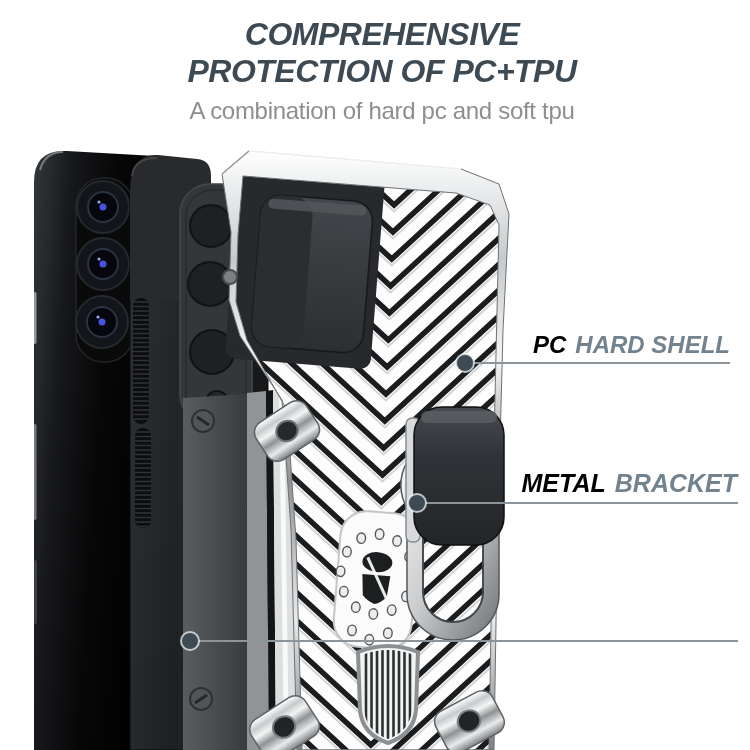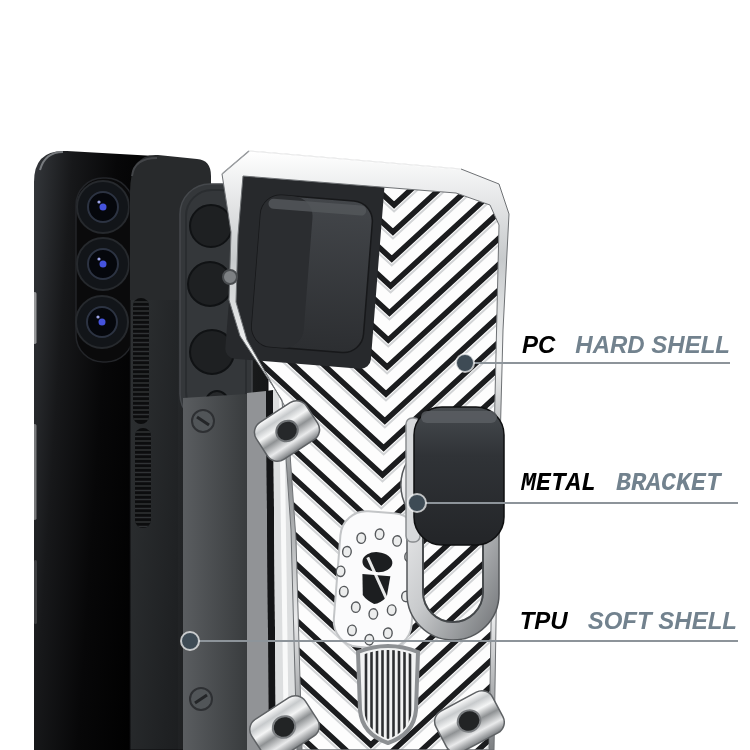--- a/index.html
+++ b/index.html
@@ -9,23 +9,23 @@
   }
   .stage svg{position:absolute;left:0;top:0;}
   .hdr{position:absolute;top:16px;left:40px;right:26px;text-align:center;z-index:5;}
   .hdr .t{
     font-style:italic;font-weight:bold;font-size:32px;line-height:37px;
     color:#3d4a54;letter-spacing:-0.5px;white-space:nowrap;
   }
   .hdr .s{margin-top:8px;font-size:24px;line-height:26px;color:#8e8e8e;letter-spacing:-0.3px;white-space:nowrap;}
   .lbl{position:absolute;font-style:italic;font-weight:bold;white-space:nowrap;z-index:5;}
   .lbl .p{color:#000000;}
-  .lbl .sec{color:#72828e;margin-left:20px;text-align:center;}
+  .lbl .sec{color:#72828e;margin-left:9px;text-align:center;}
   #lbl-pc{top:331px;right:20px;font-size:24px;}
-  #lbl-metal{top:469px;right:29px;font-size:25px;font-family:Liberation Mono, monospace;}
+  #lbl-metal{top:469px;right:13px;font-size:25px;}
   #lbl-tpu{top:607px;right:13px;font-size:24px;}
 </style>
 </head>
 <body>
 
 <div class="stage">
 
   <svg width="750" height="750" viewBox="0 0 750 750">
     <defs>
       <linearGradient id="gPhone" x1="0" y1="0" x2="0.9" y2="0.25">
@@ -352,24 +352,26 @@
     <g>
       <line x1="465" y1="363" x2="730" y2="363" stroke="#8d949a" stroke-width="2"></line>
       <line x1="417" y1="503" x2="738" y2="503" stroke="#8d949a" stroke-width="2"></line>
       <line x1="190" y1="641" x2="738" y2="641" stroke="#8d949a" stroke-width="2"></line>
       <circle cx="465" cy="363" r="9" fill="#3e4b55" stroke="#ffffff" stroke-width="2" stroke-opacity="0.7"></circle>
       <circle cx="417" cy="503" r="9" fill="#3e4b55" stroke="#ffffff" stroke-width="2" stroke-opacity="0.7"></circle>
       <circle cx="190" cy="641" r="9" fill="#3e4b55" stroke="#ffffff" stroke-width="2" stroke-opacity="0.7"></circle>
     </g>
   </svg>
 
+  <div class="hdr">
+    <div class="t">COMPREHENSIVE</div>
+    <div class="t">PROTECTION OF PC+TPU</div>
+    <div class="s">A combination of hard pc and soft tpu</div>
+  </div>
 
   <div class="lbl" id="lbl-pc">
     <span class="p">PC</span><span class="sec">HARD SHELL</span>
   </div>
   <div class="lbl" id="lbl-metal">
     <span class="p">METAL</span><span class="sec">BRACKET</span>
   </div>
-  <div class="lbl" id="lbl-tpu">
-    <span class="p">TPU</span><span class="sec">SOFT SHELL</span>
-  </div>
 
 </div>
 
 </body></html>

